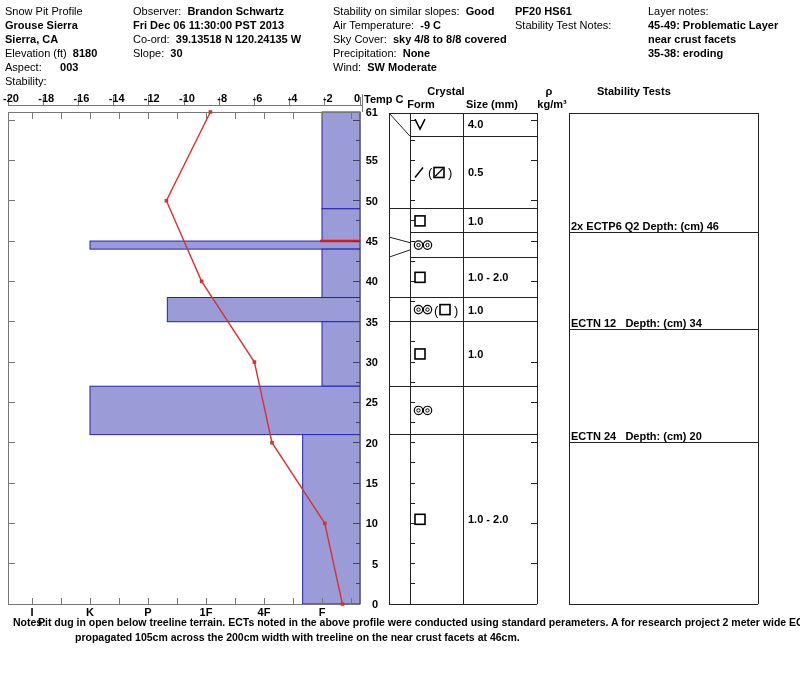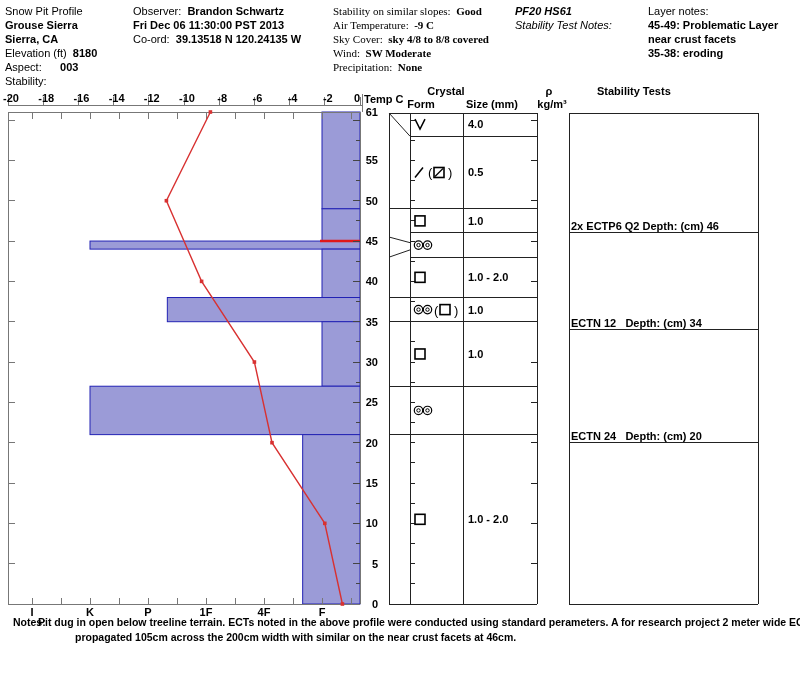--- a/index.html
+++ b/index.html
@@ -21,29 +21,30 @@
         <div class="hline"><span class="b">Grouse Sierra</span></div>
         <div class="hline"><span class="b">Sierra, CA</span></div>
         <div class="hline"><span>Elevation (ft)  </span><span class="b">8180</span></div>
         <div class="hline"><span>Aspect:      </span><span class="b">003</span></div>
         <div class="hline"><span>Stability:</span></div>
       </div>
       <div class="hcol" style="left: 133px;">
         <div class="hline"><span>Observer:  </span><span class="b">Brandon Schwartz</span></div>
         <div class="hline"><span class="b">Fri Dec 06 11:30:00 PST 2013</span></div>
         <div class="hline"><span>Co-ord:  </span><span class="b">39.13518 N 120.24135 W</span></div>
-      </div>
-      <div class="hcol" style="left: 333px; font-family: Liberation Serif, serif;">
+        <div class="hline"><span>Slope:  </span><span class="b">30</span></div>
+      </div>
+      <div class="hcol" style="left: 333px;">
         <div class="hline"><span>Stability on similar slopes:  </span><span class="b">Good</span></div>
         <div class="hline"><span>Air Temperature:  </span><span class="b">-9 C</span></div>
         <div class="hline"><span>Sky Cover:  </span><span class="b">sky 4/8 to 8/8 covered</span></div>
+        <div class="hline"><span>Precipitation:  </span><span class="b">None</span></div>
         <div class="hline"><span>Wind:  </span><span class="b">SW Moderate</span></div>
-        <div class="hline"><span>Precipitation:  </span><span class="b">None</span></div>
-      </div>
-      <div class="hcol" style="left: 515px; font-style: italic;">
+      </div>
+      <div class="hcol" style="left: 515px;">
         <div class="hline"><span class="b">PF20 HS61</span></div>
         <div class="hline"><span>Stability Test Notes:</span></div>
       </div>
       <div class="hcol" style="left: 648px;">
         <div class="hline"><span>Layer notes:</span></div>
         <div class="hline"><span class="b">45-49: Problematic Layer</span></div>
         <div class="hline"><span class="b">near crust facets</span></div>
         <div class="hline"><span class="b">35-38: eroding</span></div>
       </div>
     </div>
@@ -299,15 +300,15 @@
       <text x="446" y="95" text-anchor="middle" font-size="11" font-family="Liberation Sans, sans-serif" font-weight="bold" fill="#000">Crystal</text>
       <text x="421" y="108" text-anchor="middle" font-size="11" font-family="Liberation Sans, sans-serif" font-weight="bold" fill="#000">Form</text>
       <text x="466" y="108" text-anchor="start" font-size="11" font-family="Liberation Sans, sans-serif" font-weight="bold" fill="#000">Size (mm)</text>
       <text x="549" y="95" text-anchor="middle" font-size="11" font-family="Liberation Sans, sans-serif" font-weight="bold" fill="#000">ρ</text>
       <text x="552" y="108" text-anchor="middle" font-size="11" font-family="Liberation Sans, sans-serif" font-weight="bold" fill="#000">kg/m³</text>
       <text x="597" y="95" text-anchor="start" font-size="11" font-family="Liberation Sans, sans-serif" font-weight="bold" fill="#000">Stability Tests</text>
     </svg>
   <div>
     <span class="note" style="left:13px;top:616px">Notes:</span>
     <span class="note" style="left:38px;top:616px">Pit dug in open below treeline terrain. ECTs noted in the above profile were conducted using standard perameters. A for research project 2 meter wide ECT</span>
-    <span class="note" style="left:75px;top:631px">propagated 105cm across the 200cm width with similar on the near crust facets at 46cm.</span>
+    <span class="note" style="left:75px;top:631px">propagated 105cm across the 200cm width with treeline on the near crust facets at 46cm.</span>
   </div>
 </div>
 
 </body></html>

